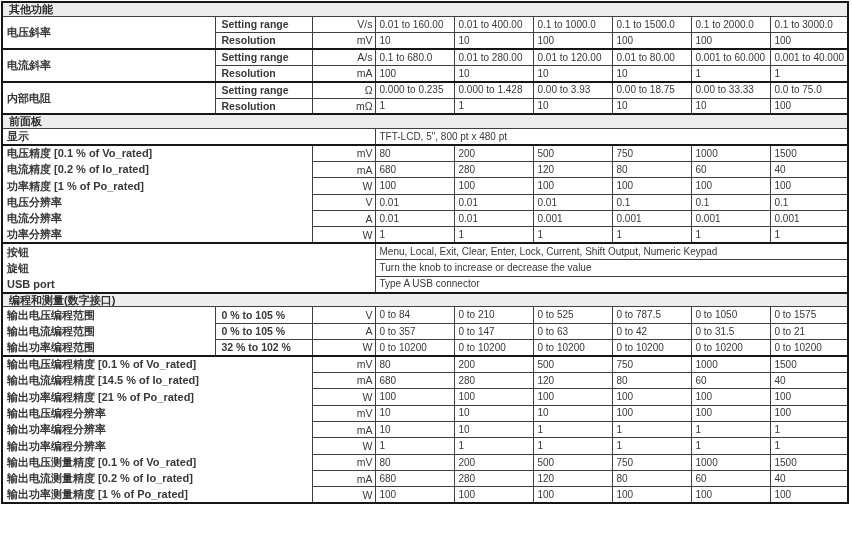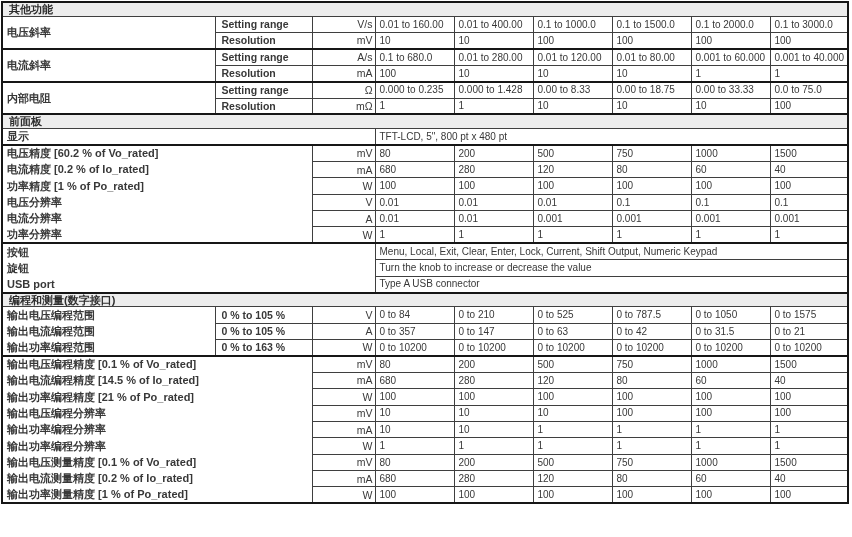--- a/index.html
+++ b/index.html
@@ -99,21 +99,21 @@
           <td class="val">10</td>
           <td class="val">1</td>
           <td class="val">1</td>
         </tr>
         <tr class="gs">
           <td class="label" colspan="1" rowspan="2">内部电阻</td>
           <td class="sub">Setting range</td>
           <td class="unit">Ω</td>
           <td class="val">0.000 to 0.235</td>
           <td class="val">0.000 to 1.428</td>
-          <td class="val">0.00 to 8.33</td>
+          <td class="val">0.00 to 3.93</td>
           <td class="val">0.00 to 18.75</td>
           <td class="val">0.00 to 33.33</td>
           <td class="val">0.0 to 75.0</td>
         </tr>
         <tr>
           <td class="sub">Resolution</td>
           <td class="unit">mΩ</td>
           <td class="val">1</td>
           <td class="val">1</td>
           <td class="val">10</td>
@@ -122,21 +122,21 @@
           <td class="val">100</td>
         </tr>
         <tr>
           <td class="sechead" colspan="9">前面板</td>
         </tr>
         <tr>
           <td class="label nb" colspan="3">显示</td>
           <td class="val" colspan="6">TFT-LCD, 5", 800 pt x 480 pt</td>
         </tr>
         <tr class="gs">
-          <td class="label nb" colspan="2">电压精度 [60.2 % of Vo_rated]</td>
+          <td class="label nb" colspan="2">电压精度 [0.1 % of Vo_rated]</td>
           <td class="unit">mV</td>
           <td class="val">80</td>
           <td class="val">200</td>
           <td class="val">500</td>
           <td class="val">750</td>
           <td class="val">1000</td>
           <td class="val">1500</td>
         </tr>
         <tr>
           <td class="label nb" colspan="2">电流精度 [0.2 % of Io_rated]</td>
@@ -220,21 +220,21 @@
           <td class="unit">A</td>
           <td class="val">0 to 357</td>
           <td class="val">0 to 147</td>
           <td class="val">0 to 63</td>
           <td class="val">0 to 42</td>
           <td class="val">0 to 31.5</td>
           <td class="val">0 to 21</td>
         </tr>
         <tr>
           <td class="label nb" colspan="1">输出功率编程范围</td>
-          <td class="sub">0 % to 163 %</td>
+          <td class="sub">32 % to 102 %</td>
           <td class="unit">W</td>
           <td class="val">0 to 10200</td>
           <td class="val">0 to 10200</td>
           <td class="val">0 to 10200</td>
           <td class="val">0 to 10200</td>
           <td class="val">0 to 10200</td>
           <td class="val">0 to 10200</td>
         </tr>
         <tr class="gs">
           <td class="label nb" colspan="2">输出电压编程精度 [0.1 % of Vo_rated]</td>

